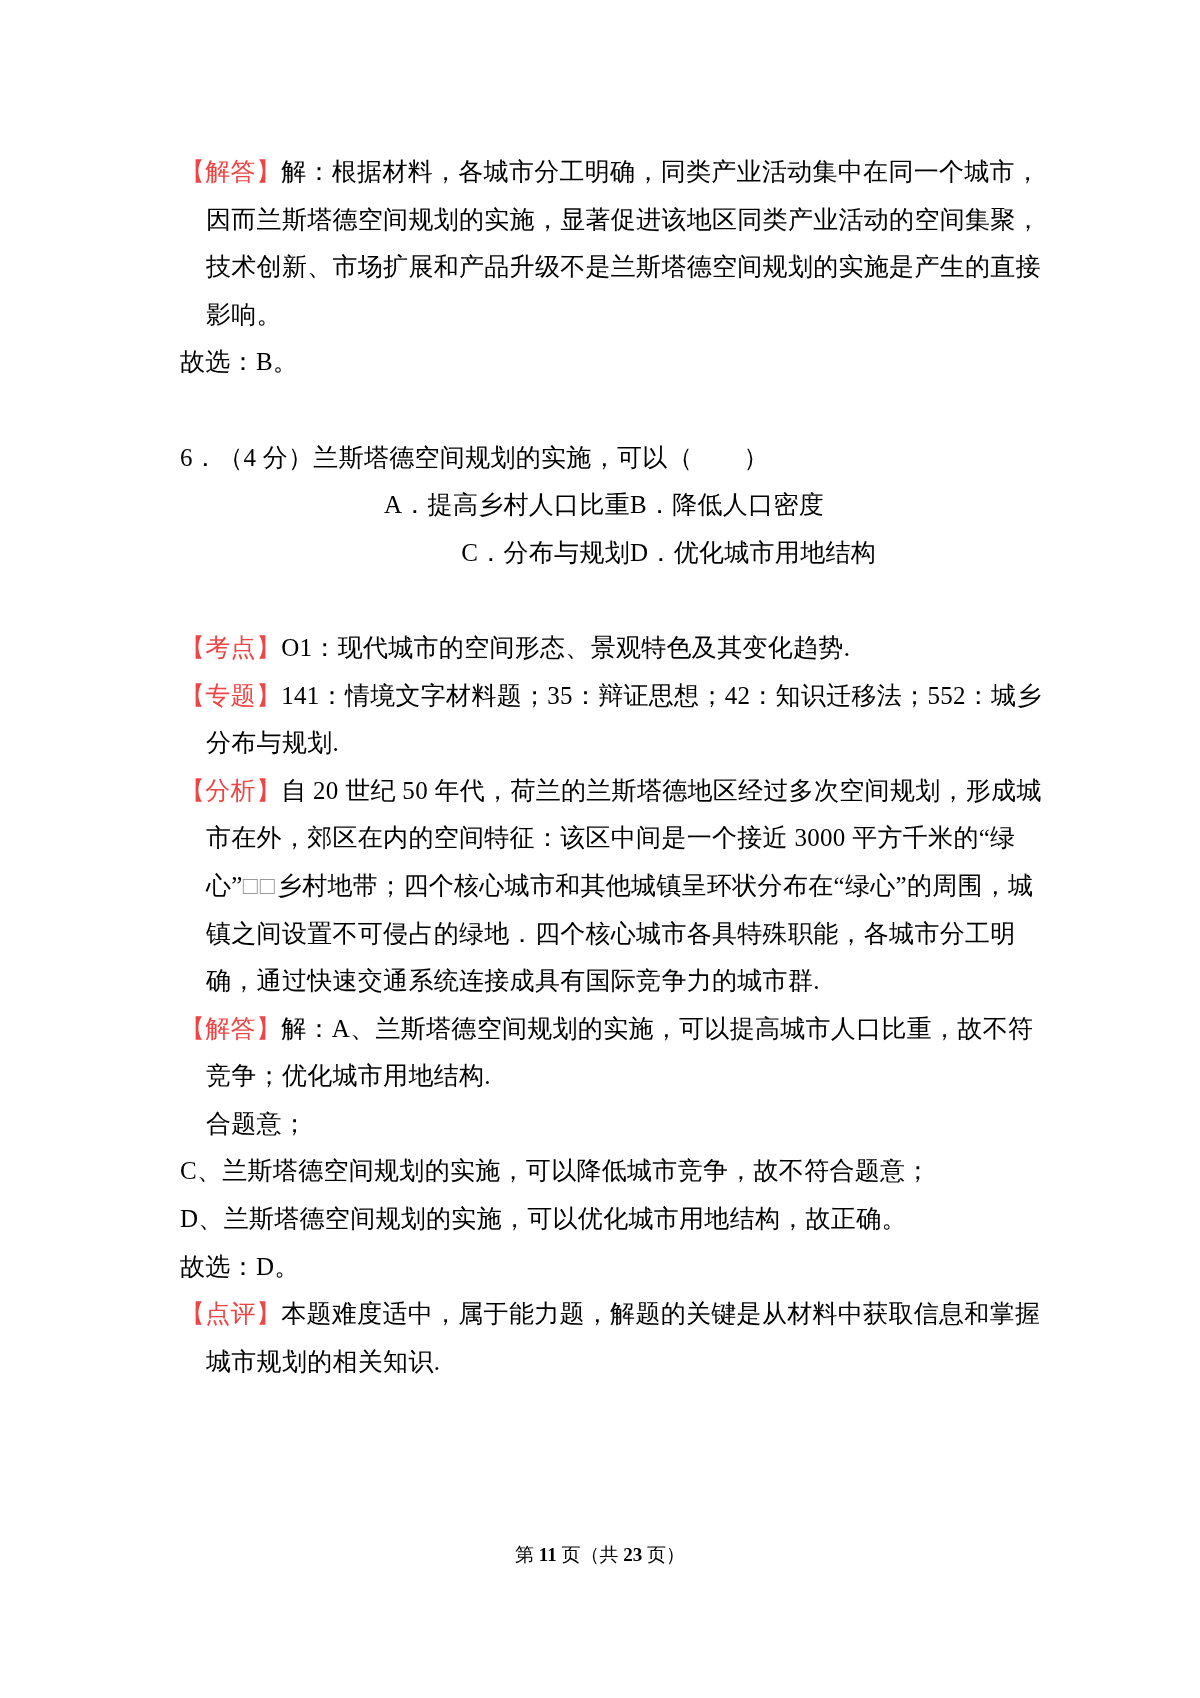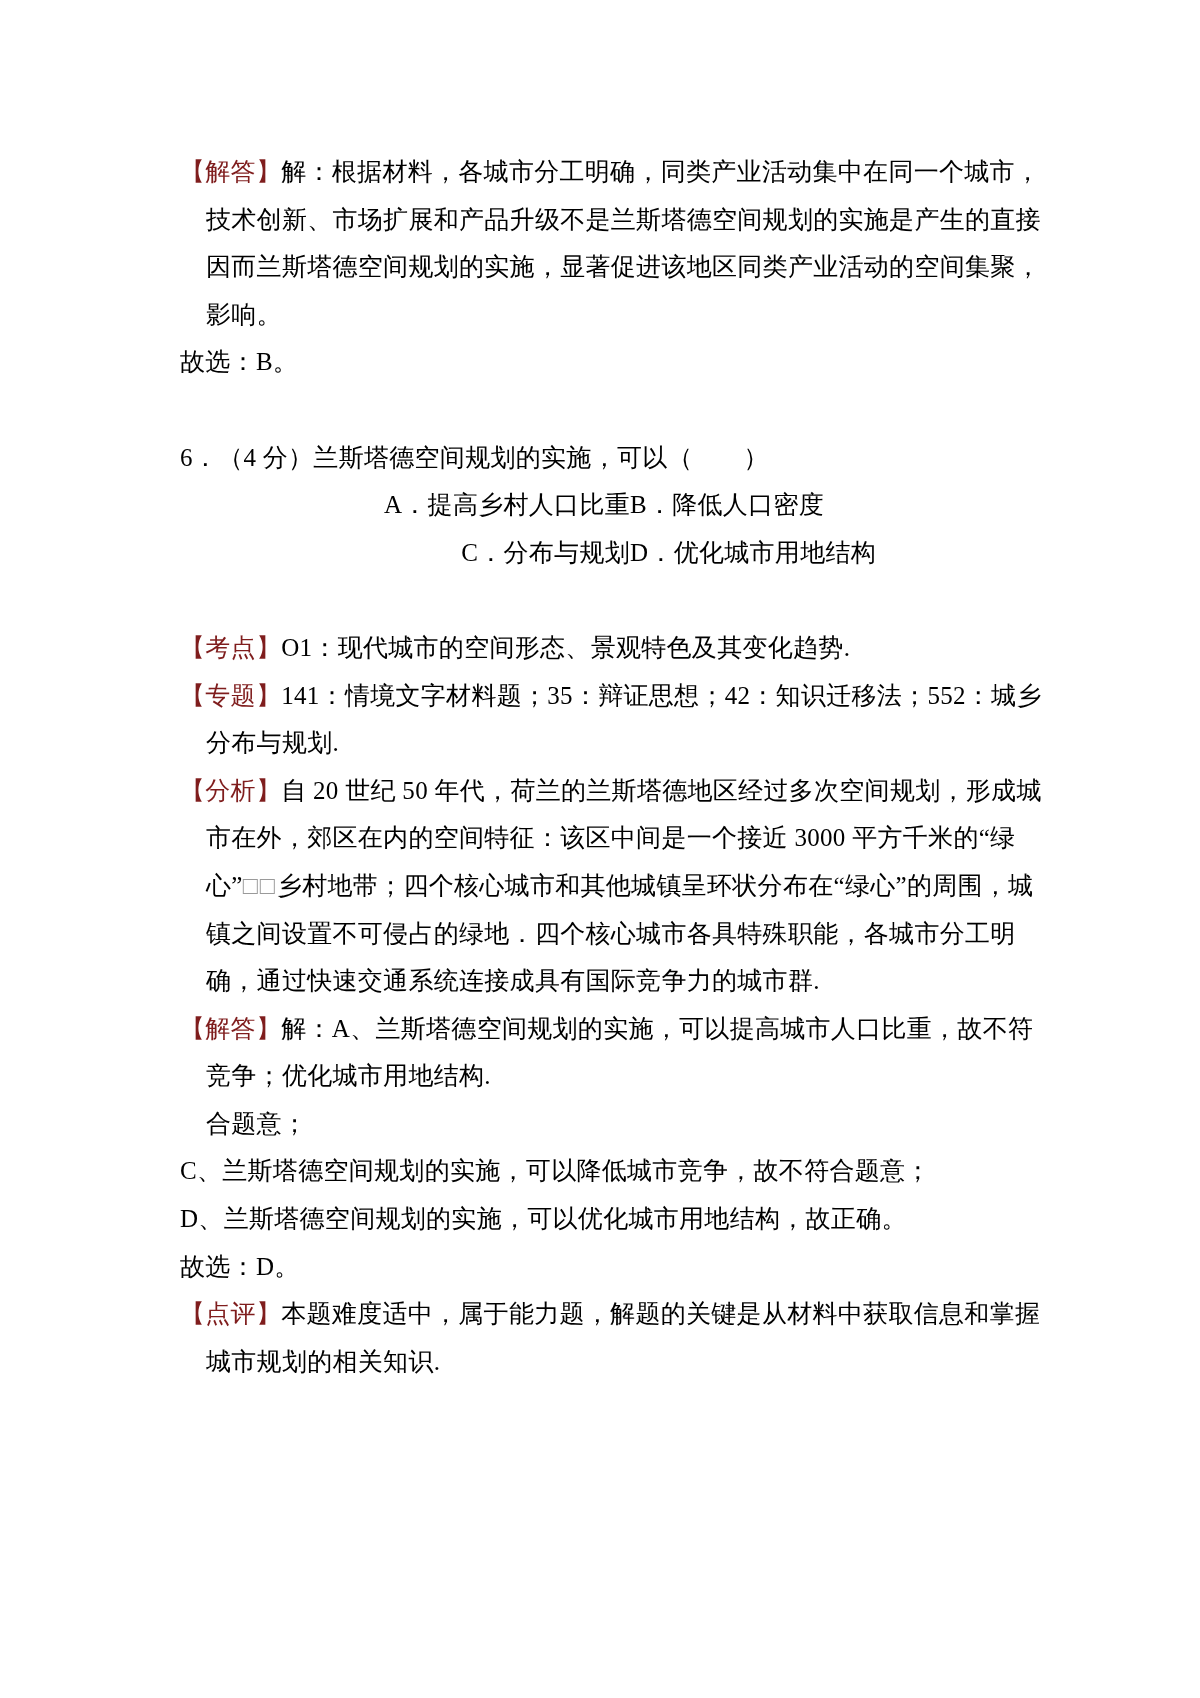--- a/index.html
+++ b/index.html
@@ -20,21 +20,21 @@
     width: 880px;
   }
   .line {
     height: 47.6px;
     line-height: 47.6px;
     white-space: nowrap;
     letter-spacing: 0.3px;
   }
   .hang  { padding-left: 26px; }
   .blank { height: 47.6px; }
-  .label { color: #7f1d1d; }
+  .label { color: #ef4444; }
   .opt-row .opt-left {
     display: inline-block;
     margin-left: 34px;
     width: 416px;
     text-align: right;
   }
   .opt-row .opt-right { display: inline-block; }
   .stem { }
   .tofu { color: #9a9a9a; letter-spacing: 2px; }
   .footer {
@@ -49,22 +49,22 @@
   }
   .footer b { font-weight: bold; }
 </style>
 </head>
 <body>
 
 <div class="page">
   <div class="content">
 
     <div class="line"><span class="label">【解答】</span><span>解：根据材料，各城市分工明确，同类产业活动集中在同一个城市，</span></div>
+    <div class="line hang">因而兰斯塔德空间规划的实施，显著促进该地区同类产业活动的空间集聚，</div>
     <div class="line hang">技术创新、市场扩展和产品升级不是兰斯塔德空间规划的实施是产生的直接</div>
-    <div class="line hang">因而兰斯塔德空间规划的实施，显著促进该地区同类产业活动的空间集聚，</div>
     <div class="line hang">影响。</div>
     <div class="line">故选：B。</div>
 
     <div class="blank"></div>
 
     <div class="line stem">6．（4 分）兰斯塔德空间规划的实施，可以（　　）</div>
     <div class="line opt-row"><span class="opt-left">A．提高乡村人口比重</span><span class="opt-right">B．降低人口密度</span></div>
     <div class="line opt-row"><span class="opt-left">C．分布与规划</span><span class="opt-right">D．优化城市用地结构</span></div>
 
     <div class="blank"></div>
@@ -81,13 +81,14 @@
     <div class="line hang">竞争；优化城市用地结构.</div>
     <div class="line hang">合题意；</div>
     <div class="line">C、兰斯塔德空间规划的实施，可以降低城市竞争，故不符合题意；</div>
     <div class="line">D、兰斯塔德空间规划的实施，可以优化城市用地结构，故正确。</div>
     <div class="line">故选：D。</div>
     <div class="line"><span class="label">【点评】</span><span>本题难度适中，属于能力题，解题的关键是从材料中获取信息和掌握</span></div>
     <div class="line hang">城市规划的相关知识.</div>
 
   </div>
 
+  <div class="footer"><span>第 </span><b>11</b><span> 页（共 </span><b>23</b><span> 页）</span></div>
 </div>
 
 </body></html>

